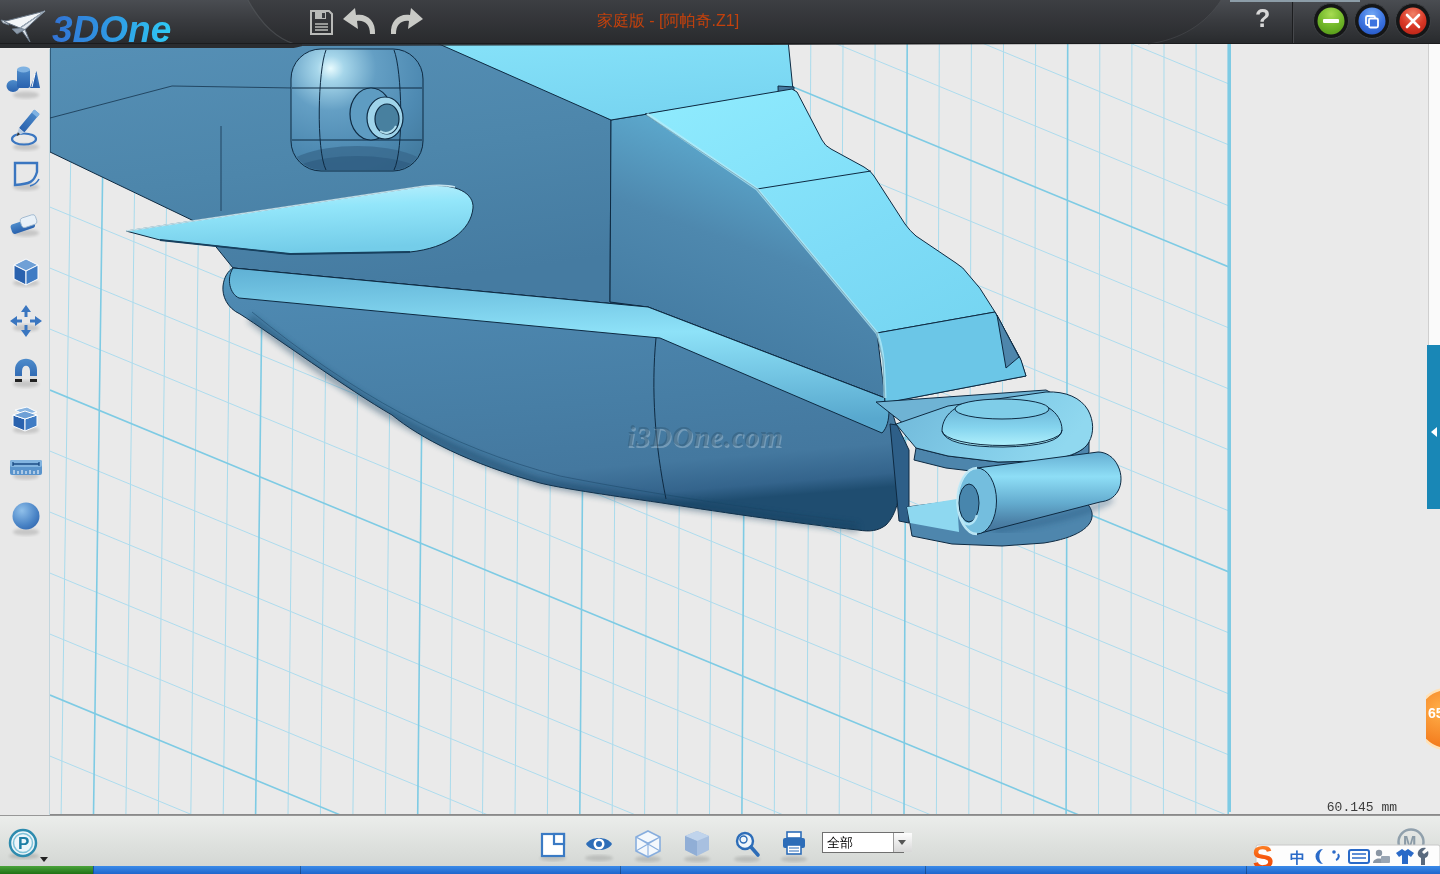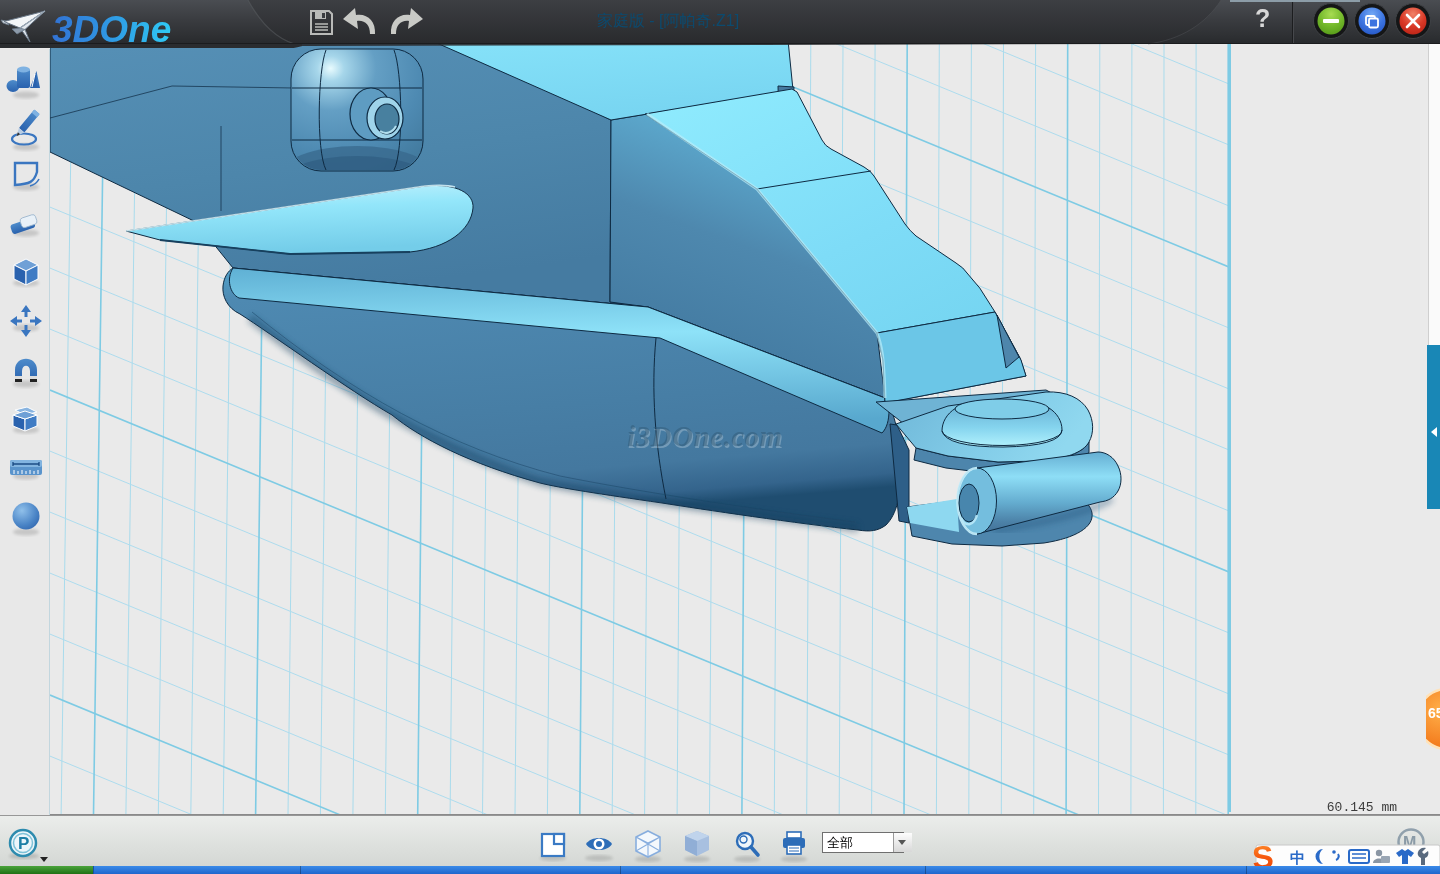--- a/index.html
+++ b/index.html
@@ -210,21 +210,21 @@
   <path d="M311,11 L329,11 L332,14 L332,34 L311,34 Z"></path>
   <rect x="315" y="12" width="11" height="7" fill="#b9bab8" stroke="none"></rect>
   <rect x="322" y="13" width="3" height="5" fill="#3a3c40" stroke="none"></rect>
   <path d="M315,24 L328,24 M315,27 L328,27 M315,30 L328,30" stroke-width="1.6"></path>
  </g>
 
  <path d="M375,34 C376,21 367,13 356,15 L355,8 L343,19 L358,29 L357,21 C365,20 370,25 370,34 Z" fill="#c9cac6"></path>
 
  <path d="M391,34 C390,21 399,13 410,15 L411,8 L423,19 L408,29 L409,21 C401,20 396,25 396,34 Z" fill="#c9cac6"></path>
 </svg>
-<div style="position:absolute;left:0;top:11px;width:1336px;text-align:center;font-size:16px;color:#0c4a6e;font-family:'Liberation Sans',sans-serif">家庭版 - [阿帕奇.Z1]</div>
+<div style="position:absolute;left:0;top:11px;width:1336px;text-align:center;font-size:16px;color:#c2410c;font-family:'Liberation Sans',sans-serif">家庭版 - [阿帕奇.Z1]</div>
 <div style="position:absolute;left:1255px;top:4px;font-size:25px;font-weight:bold;color:#d8d8d8;font-family:'Liberation Sans',sans-serif">?</div>
 <div style="position:absolute;left:1292px;top:2px;width:1px;height:41px;background:#1c1d1f;box-shadow:1px 0 0 #46484c"></div>
 <svg width="150" height="44" style="position:absolute;left:1290px;top:0">
  <defs>
   <radialGradient id="bG" cx="0.5" cy="0.25" r="0.9">
           <stop offset="0" stop-color="#a8dc52"></stop>
           <stop offset="0.5" stop-color="#72b82a"></stop>
           <stop offset="1" stop-color="#4e9214"></stop>
         </radialGradient>
   <radialGradient id="bB" cx="0.5" cy="0.25" r="0.9">

